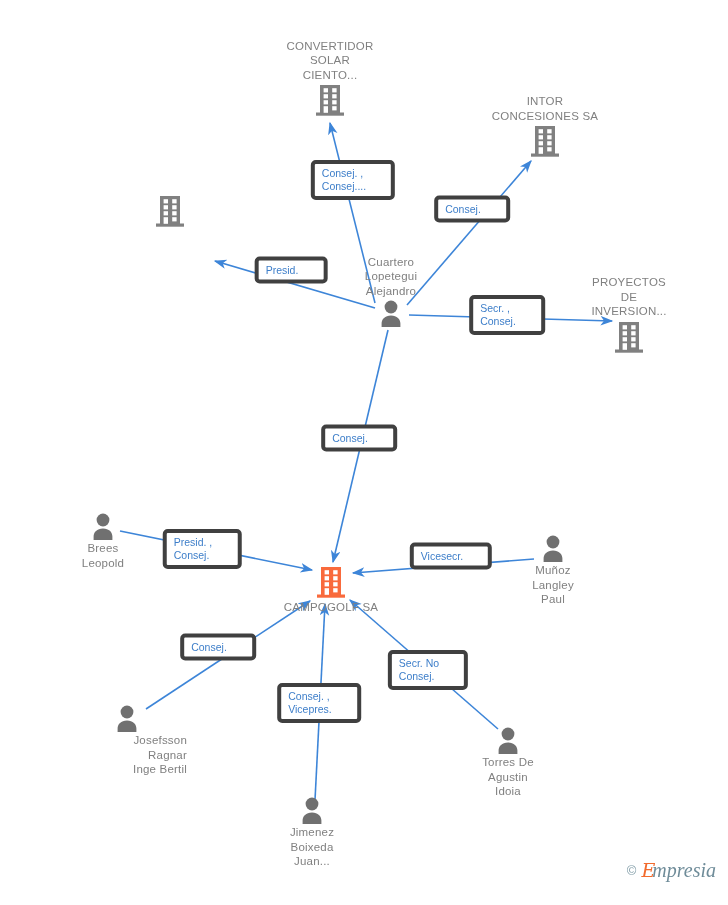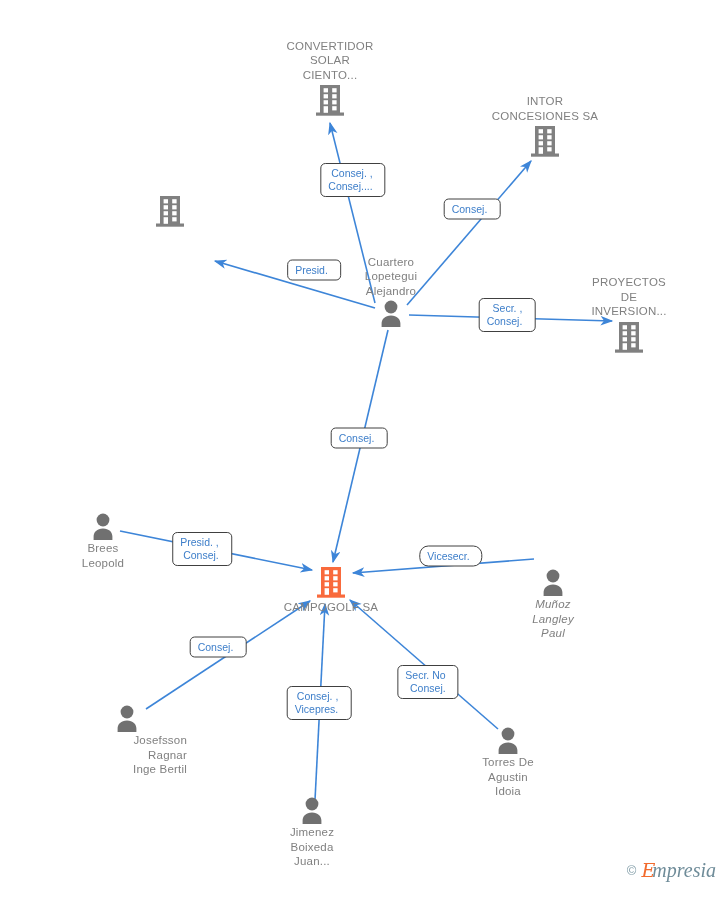--- a/index.html
+++ b/index.html
@@ -47,28 +47,28 @@
     display: flex;
     justify-content: center;
     align-items: center;
     height: 34px;
   }
   .person-icon svg { display: block; }
   .building-icon svg { display: block; }
 
   .edge-label {
     position: absolute;
-    border: 1px solid #404040;
+    border: 4px solid #404040;
     border-radius: 5px;
     background: #ffffff;
     color: #3d7ec9;
     font-size: 10.5px;
     line-height: 13px;
-    padding: 3px 12px 3px 7px;
-    text-align: right;
+    padding: 3px 25px 3px 7px;
+    text-align: left;
     white-space: pre-line;
     transform: translate(-50%, -50%);
     box-sizing: border-box;
   }
   .watermark {
     position: absolute;
     right: 12px;
     bottom: 8px;
     display: flex;
     align-items: center;
@@ -238,21 +238,21 @@
           <span class="person-icon">
             <svg width="26" height="28" viewBox="0 0 26 28">
               <circle cx="13" cy="8" r="6.4" fill="#707070"></circle>
               <path d="M13 16.4c-6 0-9.4 3.6-9.4 8.2 0 1.2 0 2.4 0 3.4h18.8c0-1 0-2.2 0-3.4 0-4.6-3.4-8.2-9.4-8.2z" fill="#707070"></path>
             </svg>
           </span>
         </div>
         <div class="node-label below">Brees
 Leopold</div>
       </div>
-      <div class="node" style="left: 553px; top: 568px; font-style: italic;">
+      <div class="node" style="left: 553px; top: 534px;">
         <div class="icon-wrap" style="height: 28px;">
           <span class="person-icon">
             <svg width="26" height="28" viewBox="0 0 26 28">
               <circle cx="13" cy="8" r="6.4" fill="#707070"></circle>
               <path d="M13 16.4c-6 0-9.4 3.6-9.4 8.2 0 1.2 0 2.4 0 3.4h18.8c0-1 0-2.2 0-3.4 0-4.6-3.4-8.2-9.4-8.2z" fill="#707070"></path>
             </svg>
           </span>
         </div>
         <div class="node-label below">Muñoz
 Langley
@@ -295,31 +295,31 @@
         </div>
         <div class="node-label below">Torres De
 Agustin
 Idoia</div>
       </div>
     </div>
   <div id="labels-layer">
       <div class="edge-label" style="left: 353px; top: 180px;">Consej. ,
 Consej....</div>
       <div class="edge-label" style="left: 472px; top: 209px;">Consej.</div>
-      <div class="edge-label" style="left: 291px; top: 270px; margin-left: 23px;">Presid.</div>
+      <div class="edge-label" style="left: 291px; top: 270px;">Presid.</div>
       <div class="edge-label" style="left: 507px; top: 315px;">Secr. ,
 Consej.</div>
       <div class="edge-label" style="left: 359px; top: 438px;">Consej.</div>
       <div class="edge-label" style="left: 202px; top: 549px;">Presid. ,
 Consej.</div>
-      <div class="edge-label" style="left: 451px; top: 556px; border-radius: 9px;">Vicesecr.</div>
+      <div class="edge-label" style="left: 451px; top: 556px;">Vicesecr.</div>
       <div class="edge-label" style="left: 218px; top: 647px;">Consej.</div>
       <div class="edge-label" style="left: 319px; top: 703px;">Consej. ,
 Vicepres.</div>
-      <div class="edge-label" style="left: 428px; top: 670px; margin-top: 12px;">Secr. No
+      <div class="edge-label" style="left: 428px; top: 670px;">Secr. No
 Consej.</div>
     </div>
 
   <div class="watermark">
     <span class="wm-c">©</span>
     <span><span class="wm-e">E</span><span class="wm-text">mpresia</span></span>
   </div>
 </div>
 
 </body></html>

